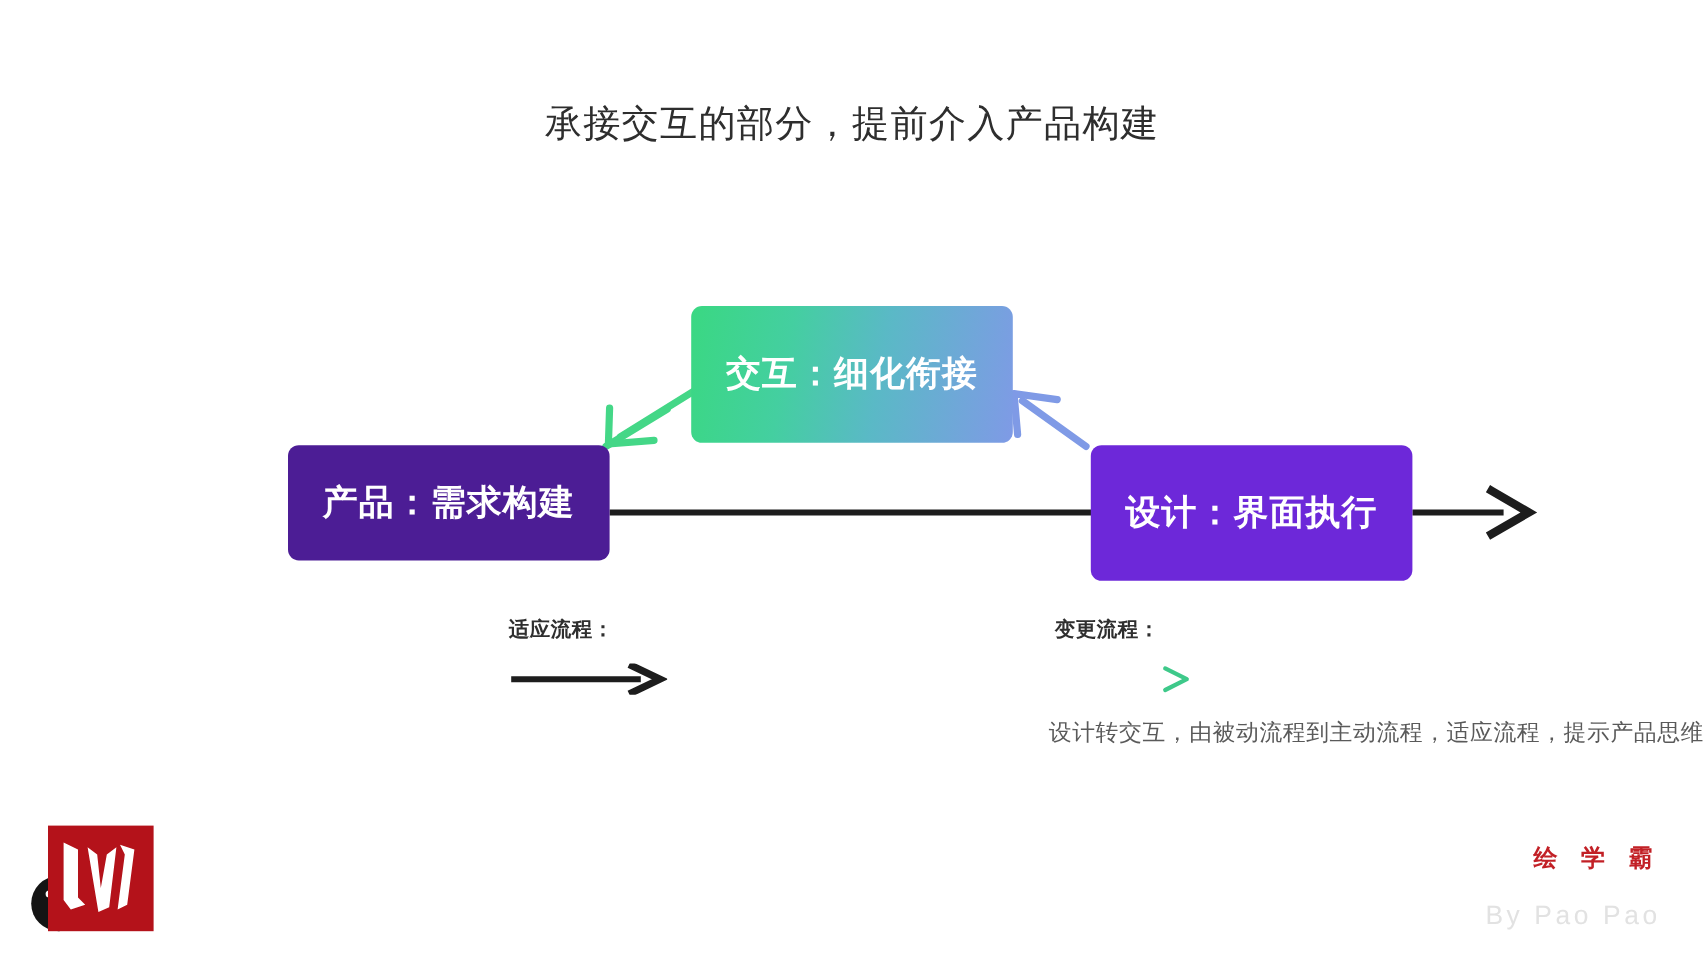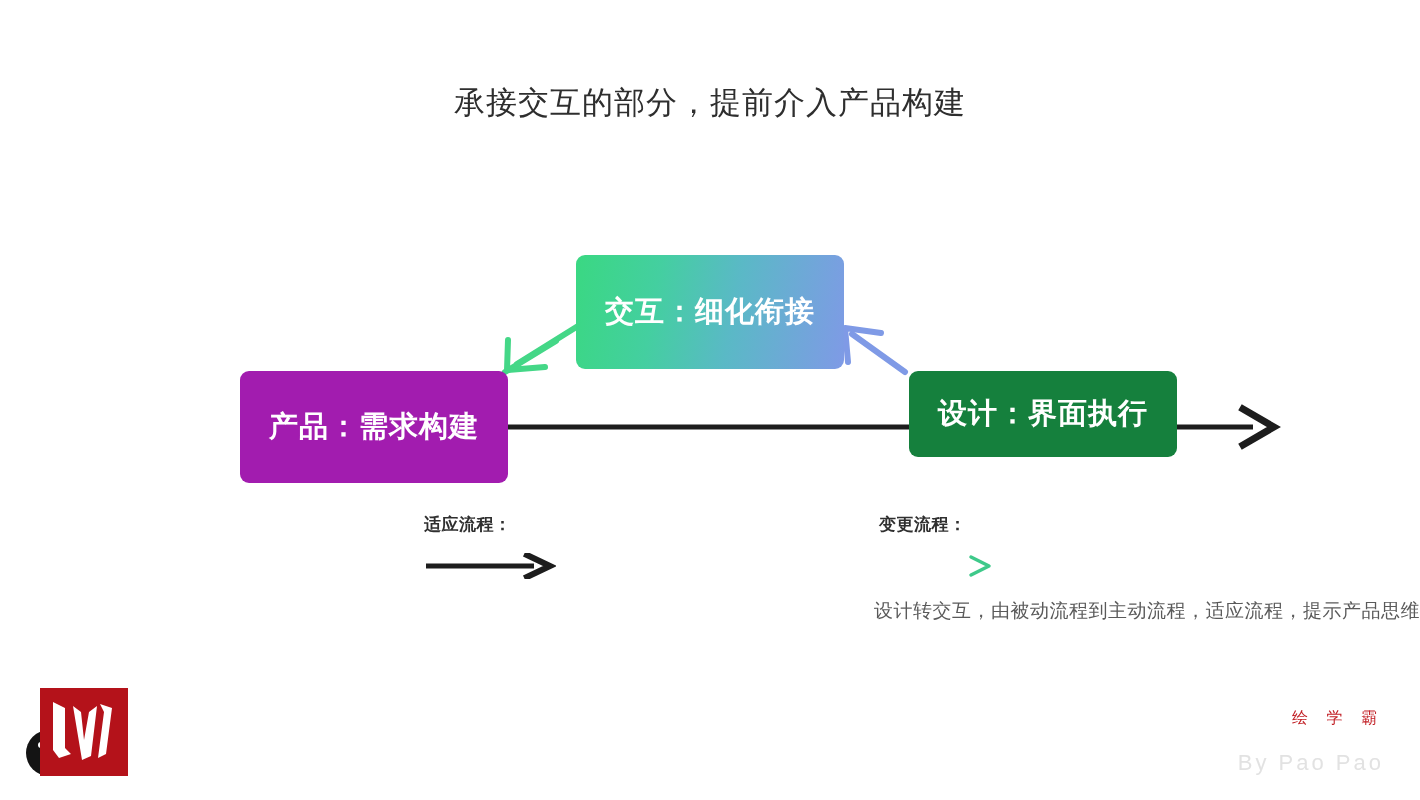--- a/index.html
+++ b/index.html
@@ -68,29 +68,29 @@
     top: 212px;
     width: 268px;
     height: 114px;
     background: linear-gradient(100deg, #3ad882 0%, #44cfa0 30%, #5ab9c6 58%, #7f9ae6 100%);
     margin-top: 43px;
   }
   .node-product {
     left: 240px;
     top: 371px;
     width: 268px;
-    height: 112px;
-    background: #a21caf;
+    height: 96px;
+    background: #4c1d95;
   }
   .node-design {
     left: 909px;
     top: 371px;
     width: 268px;
-    height: 86px;
-    background: #15803d;
+    height: 113px;
+    background: #6d28d9;
   }
 
   
   .legend-item {
     position: absolute;
   }
   .legend-traditional { left: 424px; top: 516px; }
   .legend-changed     { left: 879px; top: 516px; }
   .legend-label {
     font-size: 17px;
@@ -162,22 +162,22 @@
 
   
   .watermark {
     position: absolute;
     right: 36px;
     bottom: 24px;
     text-align: right;
     user-select: none;
   }
   .wm-brand {
-    font-size: 16px;
-    font-weight: normal;
+    font-size: 20px;
+    font-weight: bold;
     color: #c22026;
     letter-spacing: 7px;
     line-height: 1.2;
   }
   .wm-by {
     margin-top: 22px;
     font-size: 22px;
     color: #e2e2e2;
     letter-spacing: 3px;
     line-height: 1.2;

